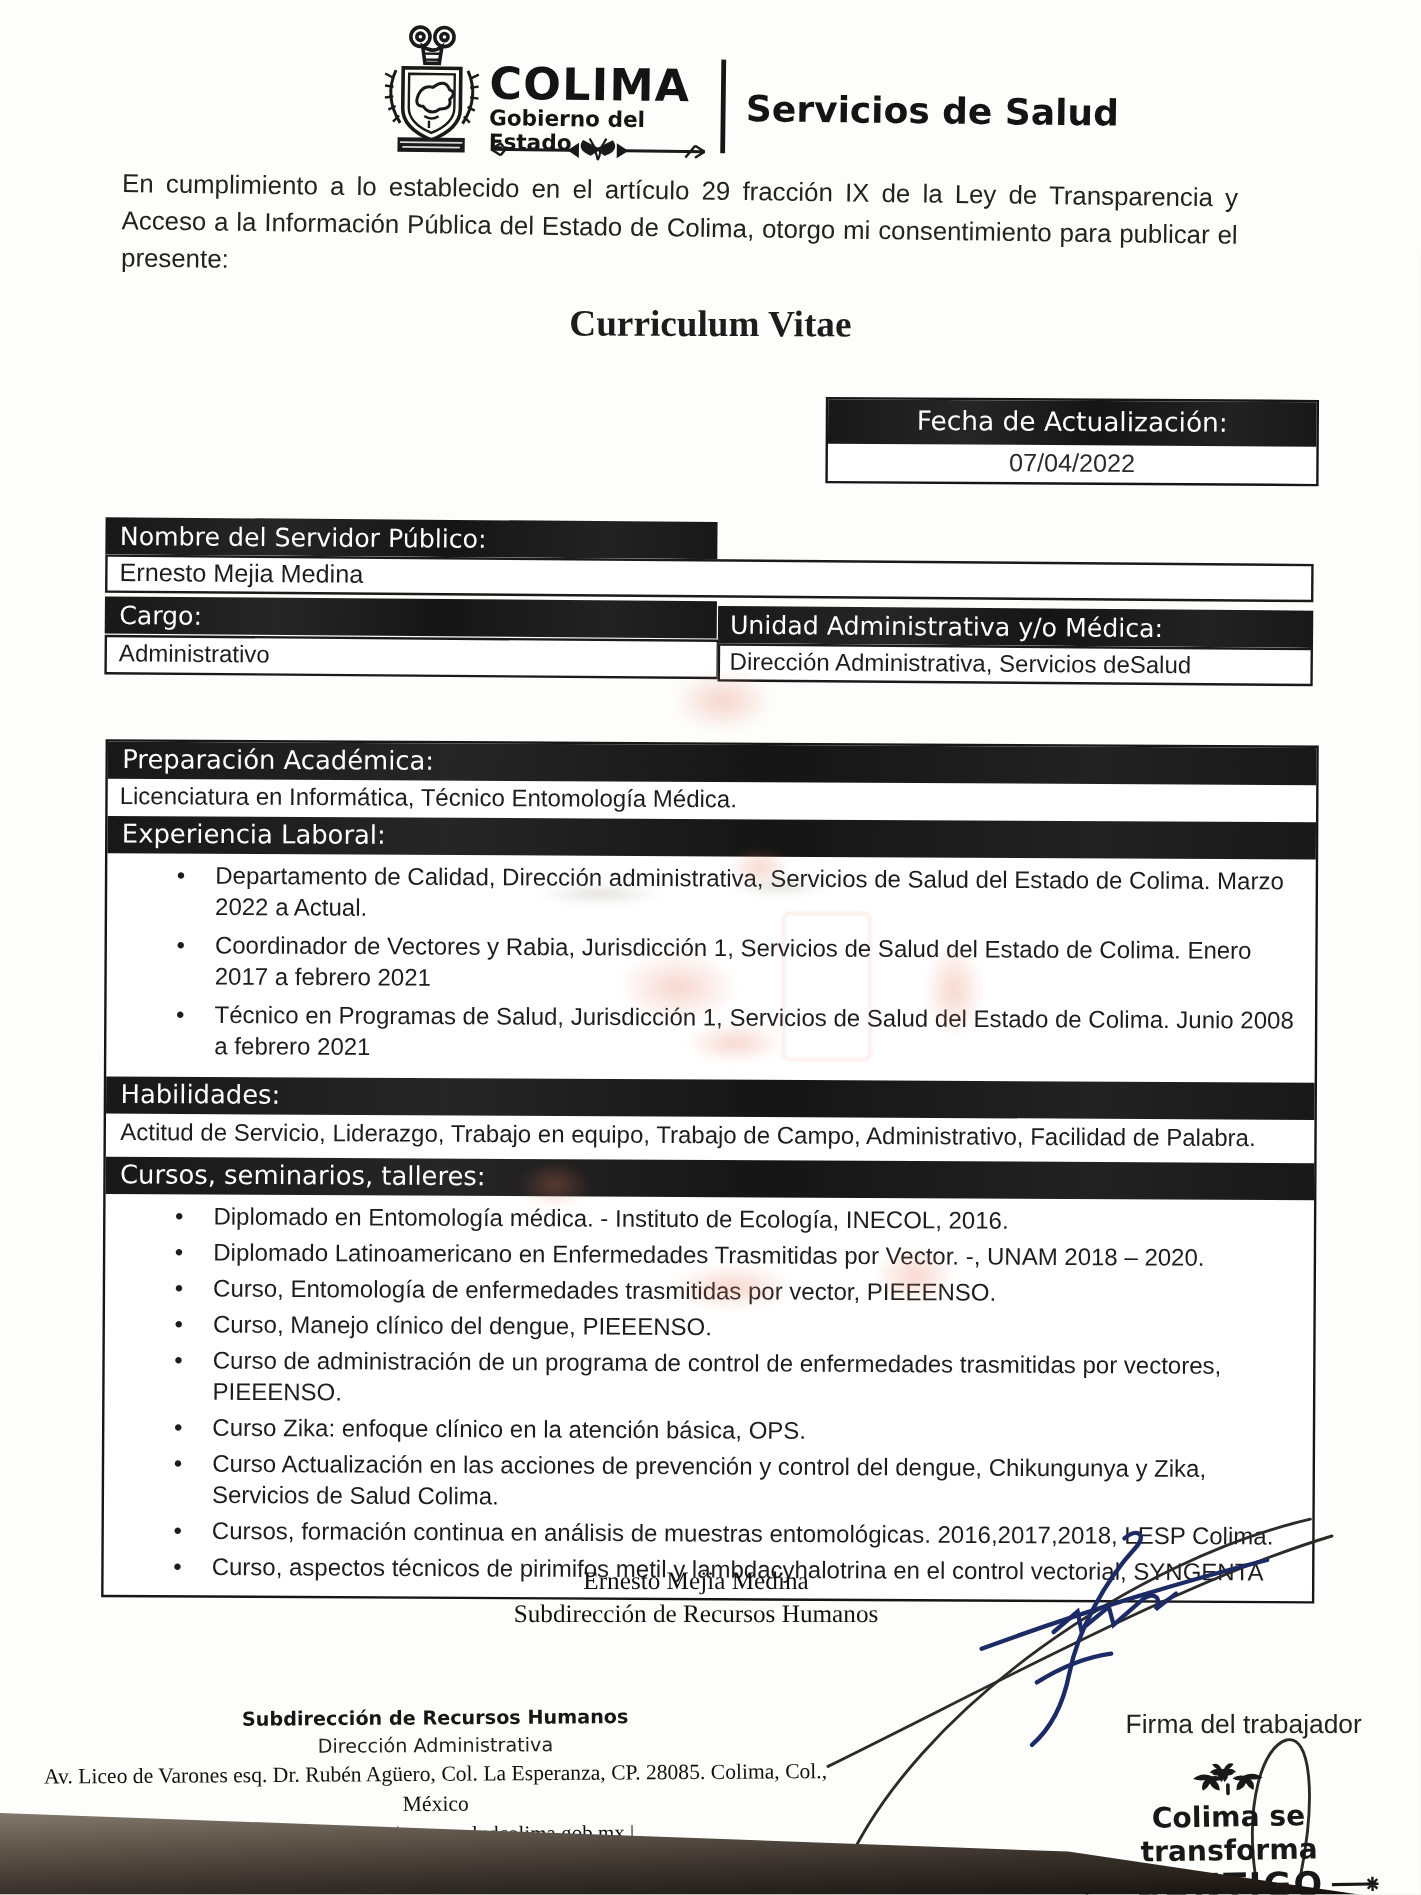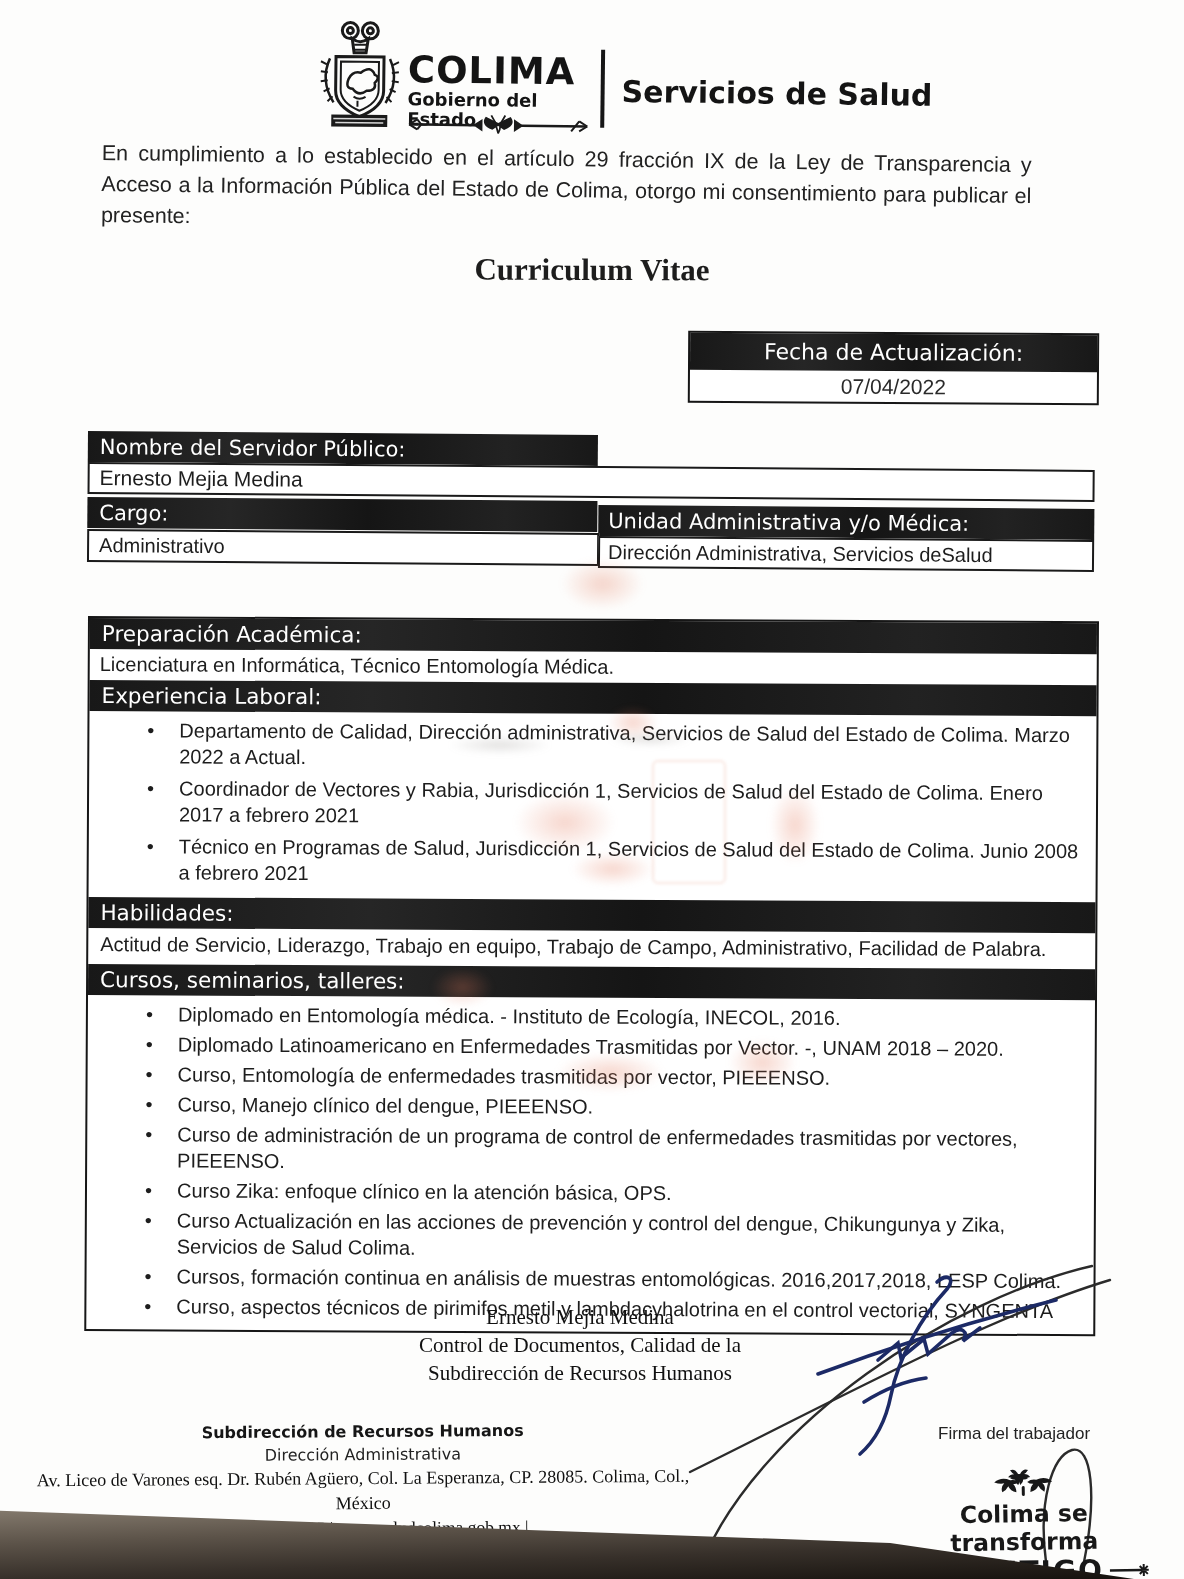--- a/index.html
+++ b/index.html
@@ -38,21 +38,21 @@
   .box2{position:absolute;left:88px;top:616px;width:1007px;border:2px solid #161616;background:#fff;transform:rotate(0.3deg);transform-origin:0 0;}
   .sec-bar{height:31px;display:flex;align-items:center;padding-left:12px;font-family:"DejaVu Sans",sans-serif;font-size:21.5px;}
   .sec-line{padding:2px 8px 3px 10px;font-size:20px;line-height:26px;}
   .sec-text{padding:3px 10px 6px 12px;font-size:20px;line-height:27px;}
   .blist{padding:6px 14px 6px 0;}
   .bitem{position:relative;padding-left:90px;margin:0 0 6px 0;font-size:20px;line-height:26px;}
   .blist-tight .bitem{margin-bottom:4px;}
   .bitem::before{content:"•";position:absolute;left:58px;top:0;font-size:20px;}
   
   .sig-block{position:absolute;left:380px;top:1303px;width:400px;text-align:center;font-family:"Liberation Serif",serif;font-size:21px;line-height:28px;color:#111;}
-  .firma-label{position:absolute;left:938px;top:1424px;font-size:17px;color:#222;}
+  .firma-label{position:absolute;left:938px;top:1424px;font-size:22px;color:#222;}
   
   .footer{position:absolute;left:18px;top:1420px;width:690px;text-align:center;transform:rotate(-0.4deg);}
   .f-dept{font-family:"DejaVu Sans",sans-serif;font-weight:700;font-size:16px;line-height:23px;color:#161616;}
   .f-dir{font-family:"DejaVu Sans",sans-serif;font-size:16px;line-height:23px;color:#222;}
   .f-addr{font-family:"Liberation Serif",serif;font-size:18px;line-height:25px;color:#111;}
   .f-tel{font-family:"Liberation Serif",serif;font-size:17.5px;line-height:24px;color:#111;}
   
   .slogan{position:absolute;left:888px;top:1466px;width:272px;text-align:center;transform:rotate(-1deg);color:#181818;}
   .slogan .birds{display:block;margin:0 auto 0;}
   .slg1{font-family:"DejaVu Sans",sans-serif;font-weight:700;font-size:23.5px;line-height:28px;letter-spacing:0px;}
@@ -152,21 +152,20 @@
         <div class="bitem">Curso de administración de un programa de control de enfermedades trasmitidas por vectores, PIEEENSO.</div>
         <div class="bitem">Curso Zika: enfoque clínico en la atención básica, OPS.</div>
         <div class="bitem">Curso Actualización en las acciones de prevención y control del dengue, Chikungunya y Zika, Servicios de Salud Colima.</div>
         <div class="bitem">Cursos, formación continua en análisis de muestras entomológicas. 2016,2017,2018, LESP Colima.</div>
         <div class="bitem">Curso, aspectos técnicos de pirimifos metil y lambdacyhalotrina en el control vectorial, SYNGENTA</div>
       </div>
   </div>
 
   <div class="sig-block">
     <div>Ernesto Mejia Medina</div>
-    <div>Control de Documentos, Calidad de la</div>
     <div>Subdirección de Recursos Humanos</div>
   </div>
   <div class="firma-label">Firma del trabajador</div>
 
   <svg class="sig-svg" width="500" height="330" viewBox="0 0 500 330">
     <g fill="none" stroke-linecap="round">
       <path d="M50 222 C 200 148 350 66 470 30" stroke="#2b2b2b" stroke-width="2.4"></path>
       <path d="M452 16 C 312 48 122 172 62 312" stroke="#2b2b2b" stroke-width="2.4"></path>
       <path d="M406 312 C 398 252 412 206 432 200 C 452 195 457 246 444 312" stroke="#2b2b2b" stroke-width="2.4"></path>
       <g stroke="#1c2a66" stroke-width="3.6">

